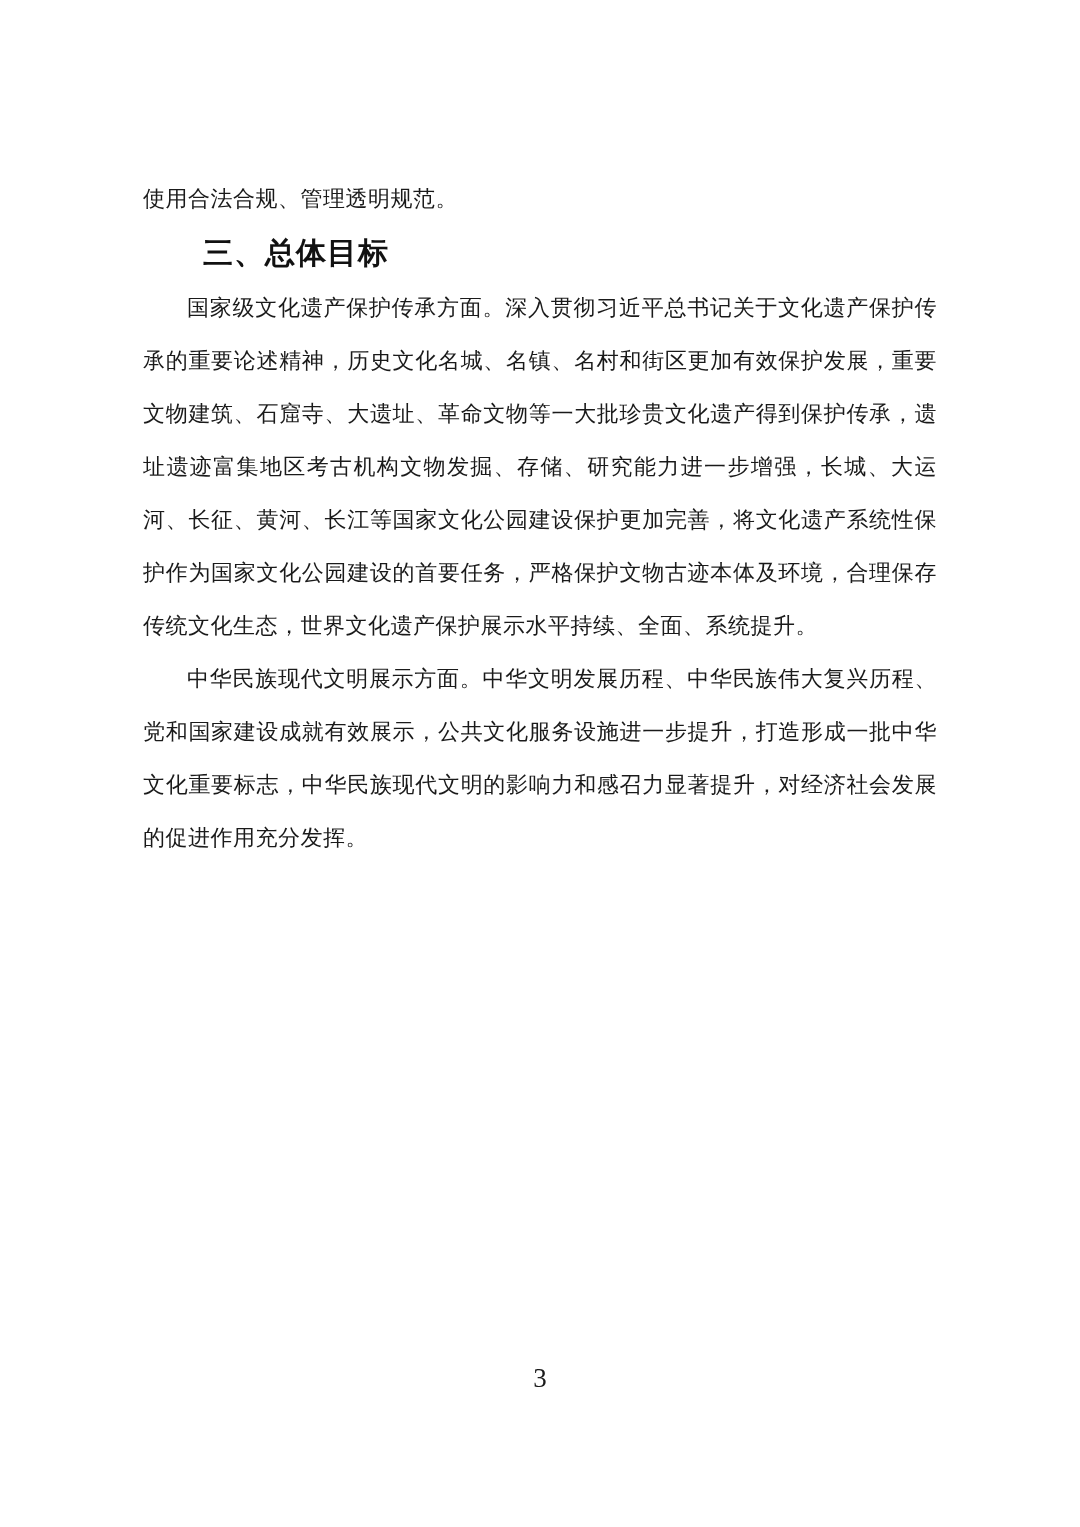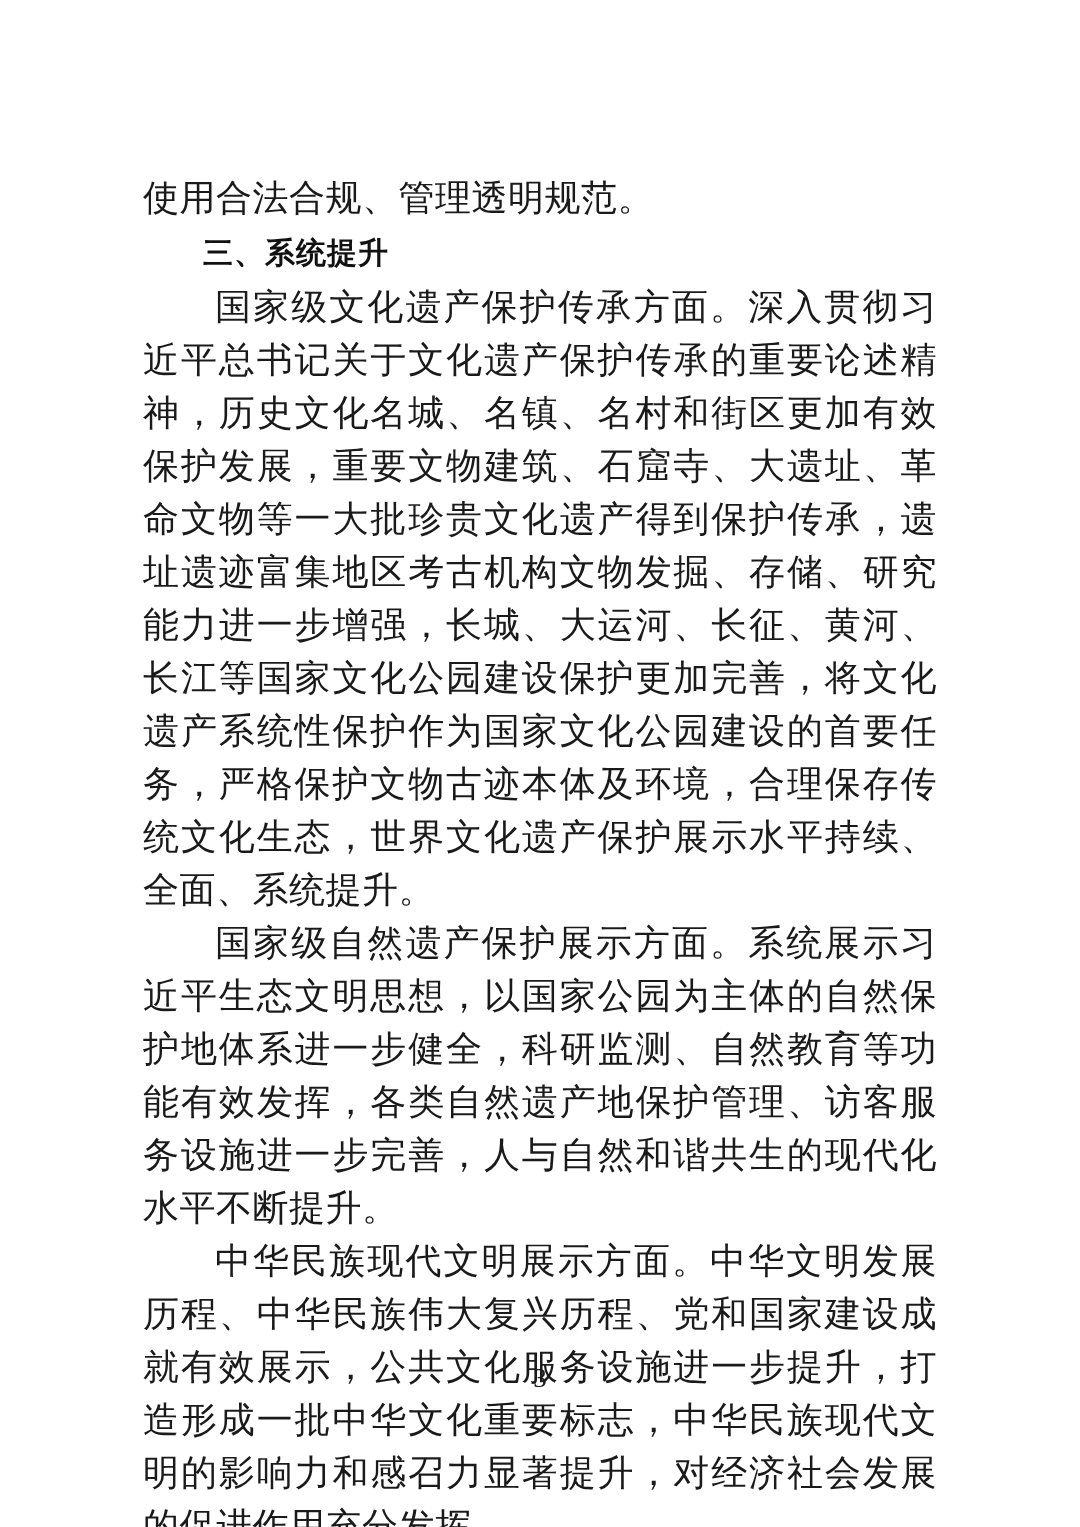--- a/index.html
+++ b/index.html
@@ -17,21 +17,21 @@
     overflow: hidden;
   }
   .content {
     position: absolute;
     left: 143px;
     right: 143px;
     top: 172px;
   }
   .para {
     margin: 0;
-    font-size: 36px;
+    font-size: 22px;
     line-height: 53px;
     text-align: justify;
     text-indent: 2em;
     letter-spacing: 0.5px;
   }
   .para.continuation {
     text-indent: 0;
   }
   .section-heading {
     margin: 0;
@@ -58,25 +58,24 @@
   }
 </style>
 </head>
 <body>
 
 <div class="page">
   <div class="content">
 
     <p class="para continuation">使用合法合规、管理透明规范。</p>
 
-    <h2 class="section-heading">三、系统提升</h2>
+    <h2 class="section-heading">三、总体目标</h2>
 
 
     <p class="para"><span class="lead">国家级文化遗产保护传承方面。</span><span>深入贯彻习近平总书记关于文化遗产保护传承的重要论述精神，历史文化名城、名镇、名村和街区更加有效保护发展，重要文物建筑、石窟寺、大遗址、革命文物等一大批珍贵文化遗产得到保护传承，遗址遗迹富集地区考古机构文物发掘、存储、研究能力进一步增强，长城、大运河、长征、黄河、长江等国家文化公园建设保护更加完善，将文化遗产系统性保护作为国家文化公园建设的首要任务，严格保护文物古迹本体及环境，合理保存传统文化生态，世界文化遗产保护展示水平持续、全面、系统提升。</span></p>
 
-    <p class="para"><span class="lead">国家级自然遗产保护展示方面。</span><span>系统展示习近平生态文明思想，以国家公园为主体的自然保护地体系进一步健全，科研监测、自然教育等功能有效发挥，各类自然遗产地保护管理、访客服务设施进一步完善，人与自然和谐共生的现代化水平不断提升。</span></p>
 
     <p class="para"><span class="lead">中华民族现代文明展示方面。</span><span>中华文明发展历程、中华民族伟大复兴历程、党和国家建设成就有效展示，公共文化服务设施进一步提升，打造形成一批中华文化重要标志，中华民族现代文明的影响力和感召力显著提升，对经济社会发展的促进作用充分发挥。</span></p>
 
   </div>
 
   <div class="page-number">3</div>
 </div>
 
 </body></html>

